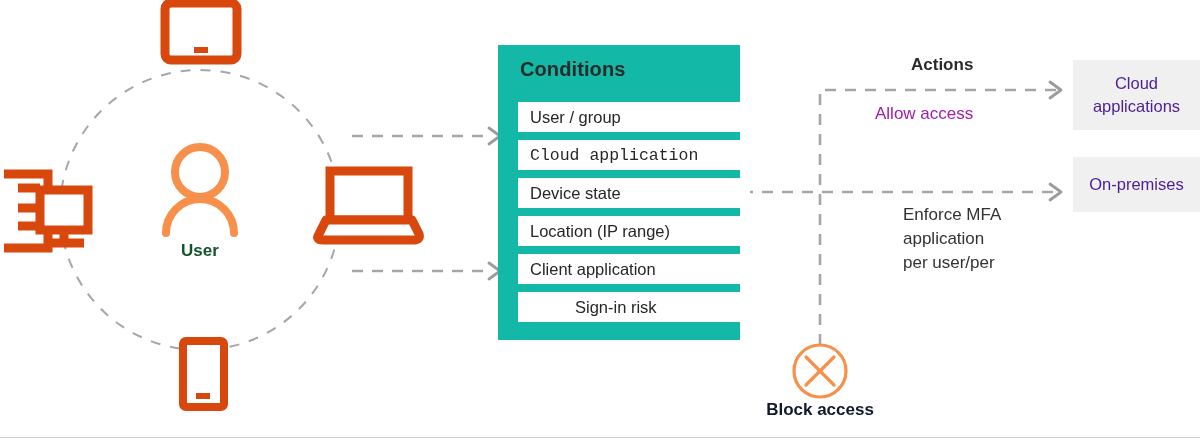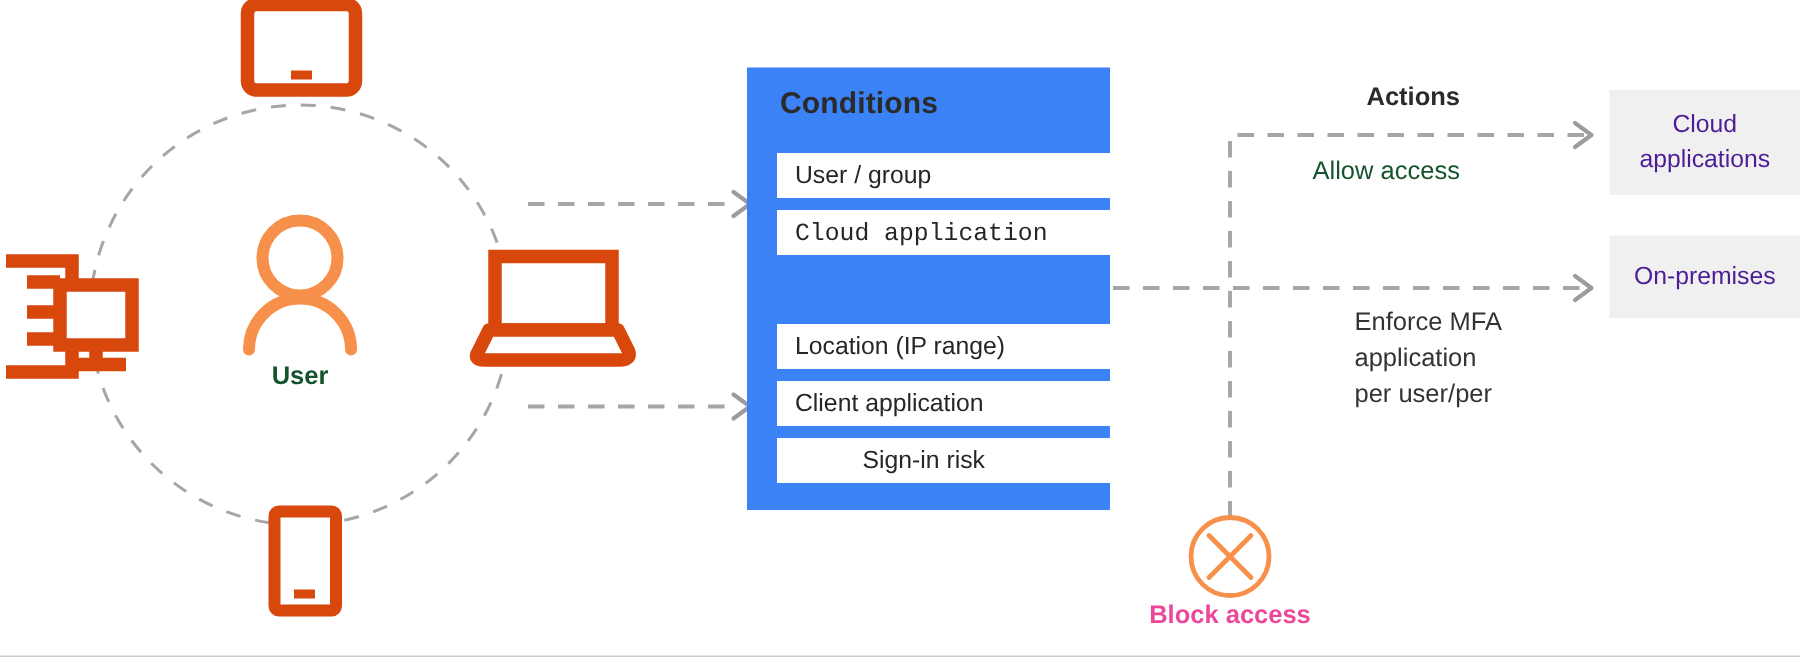--- a/index.html
+++ b/index.html
@@ -26,21 +26,21 @@
     pointer-events: none;
   }
   .abs { position: absolute; }
 
   
   #conditions-panel {
     left: 498px;
     top: 45px;
     width: 242px;
     height: 295px;
-    background: #3b82f6;
+    background: #14b8a6;
   }
   #conditions-title {
     position: absolute;
     left: 22px;
     top: 13px;
     font-size: 20px;
     font-weight: bold;
     color: #2b2b2b;
     letter-spacing: 0.1px;
   }
@@ -91,21 +91,21 @@
     top: 55px;
     font-size: 17px;
     font-weight: bold;
     color: #2b2b2b;
     margin-left: 36px;
   }
   #allow-access-label {
     left: 875px;
     top: 104px;
     font-size: 17px;
-    color: #14532d;
+    color: #a21caf;
   }
   #enforce-mfa-label {
     left: 875px;
     top: 203px;
     font-size: 17px;
     color: #333333;
     line-height: 1.42;
     width: 150px;
     margin-left: 28px;
   }
@@ -120,21 +120,21 @@
     font-weight: bold;
     color: #14532d;
   }
   #block-access-label {
     left: 690px;
     top: 400px;
     width: 260px;
     text-align: center;
     font-size: 17px;
     font-weight: bold;
-    color: #ec4899;
+    color: #0f172a;
   }
 </style>
 </head>
 <body>
 
 <div id="diagram">
 
   <svg class="layer" viewBox="0 0 1200 444">
 
     <circle cx="200" cy="210" r="140" fill="none" stroke="#A6A6A6" stroke-width="2" stroke-dasharray="10 10"></circle>
@@ -206,20 +206,23 @@
 
   <div class="abs" id="conditions-panel">
     <div id="conditions-title">Conditions</div>
 
     <div class="condition-row" style="top:57px;">
       <span>User / group</span>
     </div>
     <div class="condition-row" style="top:95px;font-family:Liberation Mono, monospace;">
       <span>Cloud application</span>
     </div>
+    <div class="condition-row" style="top:133px;">
+      <span>Device state</span>
+    </div>
     <div class="condition-row" style="top:171px;">
       <span>Location (IP range)</span>
     </div>
     <div class="condition-row" style="top:209px;">
       <span>Client application</span>
     </div>
     <div class="condition-row" style="top:247px;padding-left:45px;">
       <span>Sign-in risk</span>
     </div>
   </div>

